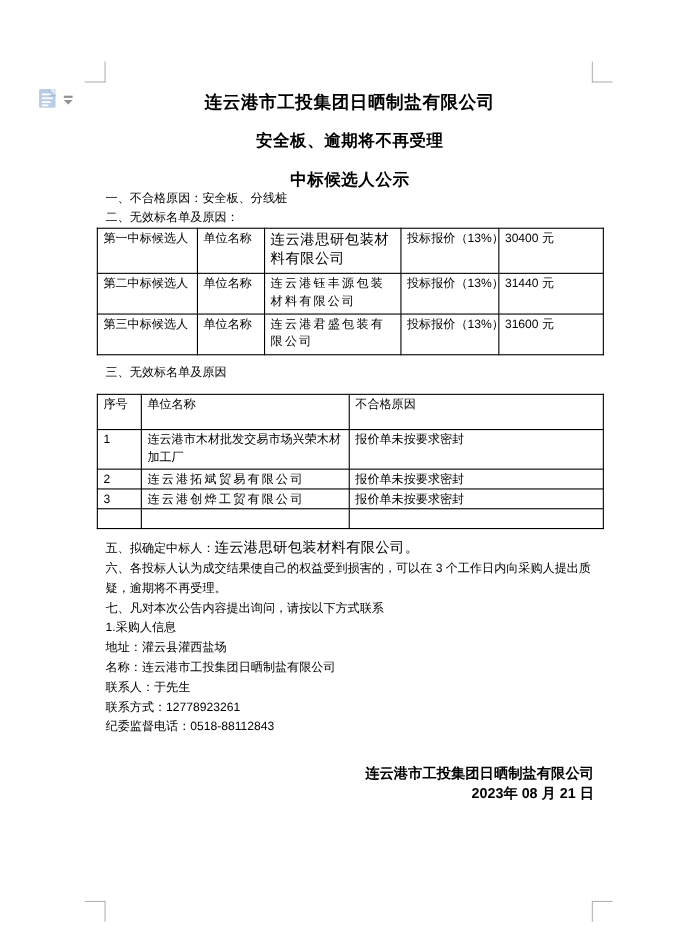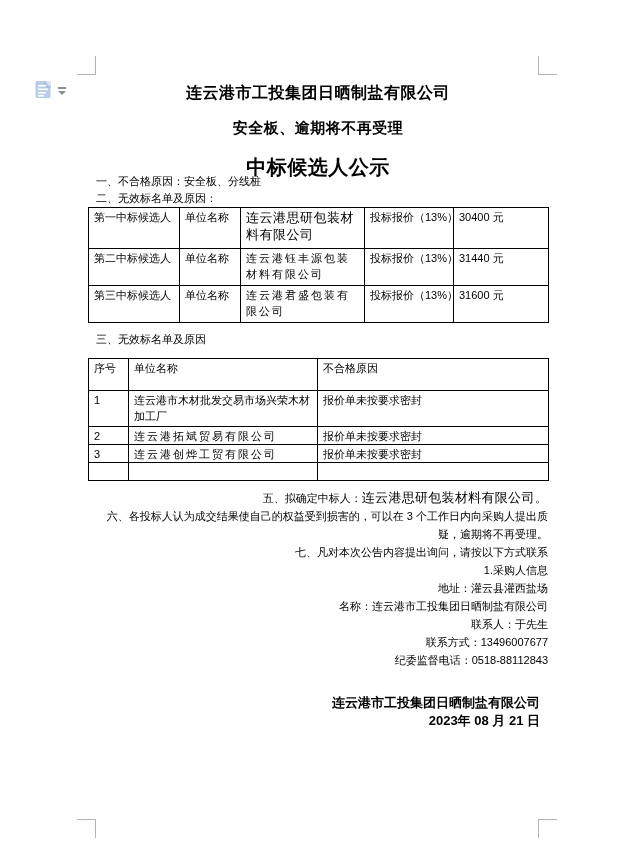--- a/index.html
+++ b/index.html
@@ -22,21 +22,21 @@
   .paste-caret .dash { display:block; width:8px; height:2px; background:#909090; }
   .paste-caret .tri  { display:block; width:0; height:0; margin-top:2px;
                        border-left:4px solid transparent; border-right:4px solid transparent;
                        border-top:4px solid #909090; }
 
   
   .doc-title { position:absolute; left:96px; width:444px; text-align:center;
                font-weight:bold; font-size:16px; letter-spacing:0.5px; white-space:nowrap; }
   .t1 { top:83px; }
   .t2 { top:119px; font-size:15px; }
-  .t3 { top:154px; font-size:20px; }
+  .t3 { top:154px; font-size:15px; }
 
   
   .line { font-size:11px; line-height:16.5px; white-space:nowrap; }
   .intro { position:absolute; left:96px; top:173px; }
 
   table { border-collapse:collapse; table-layout:fixed; }
   td { border:1px solid #000; font-size:11px; padding:1px 5px 0 5px;
        vertical-align:top; line-height:16px; overflow:hidden; }
 
   .tbl1 { position:absolute; left:88px; top:207px; width:460px; }
@@ -47,21 +47,21 @@
   .nowrap { white-space:nowrap; }
 
   .sec3-heading { position:absolute; left:96px; top:331px; }
 
   .tbl2 { position:absolute; left:88px; top:358px; width:460px; }
   .tbl2 tr.hd { height:32px; }
   .tbl2 tr.r1 { height:36px; }
   .tbl2 tr.r2, .tbl2 tr.r3, .tbl2 tr.r4 { height:18px; }
 
   .paras { position:absolute; left:96px; top:489px; width:452px; }
-  .paras .line { line-height:18px;text-align:right; }
+  .paras .line { line-height:18px; }
   .item5-company { font-size:13px; letter-spacing:0.3px; }
 
   .signature { position:absolute; left:96px; top:694px; width:444px;
                text-align:right; font-weight:bold; font-size:13px; line-height:18px; }
   .signature div { white-space:nowrap; }
 </style>
 </head>
 <body>
 
 <div class="mark mark-tl"></div>
@@ -168,20 +168,20 @@
 
 <div class="paras">
   <div class="line"><span>五、拟确定中标人：</span><span class="item5-company">连云港思研包装材料有限公司。</span></div>
   <div class="line">六、各投标人认为成交结果使自己的权益受到损害的，可以在 3 个工作日内向采购人提出质</div>
   <div class="line">疑，逾期将不再受理。</div>
   <div class="line">七、凡对本次公告内容提出询问，请按以下方式联系</div>
   <div class="line">1.采购人信息</div>
   <div class="line">地址：灌云县灌西盐场</div>
   <div class="line">名称：连云港市工投集团日晒制盐有限公司</div>
   <div class="line">联系人：于先生</div>
-  <div class="line">联系方式：13496007677</div>
+  <div class="line">联系方式：12778923261</div>
   <div class="line">纪委监督电话：0518-88112843</div>
 </div>
 
 <div class="signature">
   <div>连云港市工投集团日晒制盐有限公司</div>
   <div>2023年 08 月 21 日</div>
 </div>
 
 </body></html>

